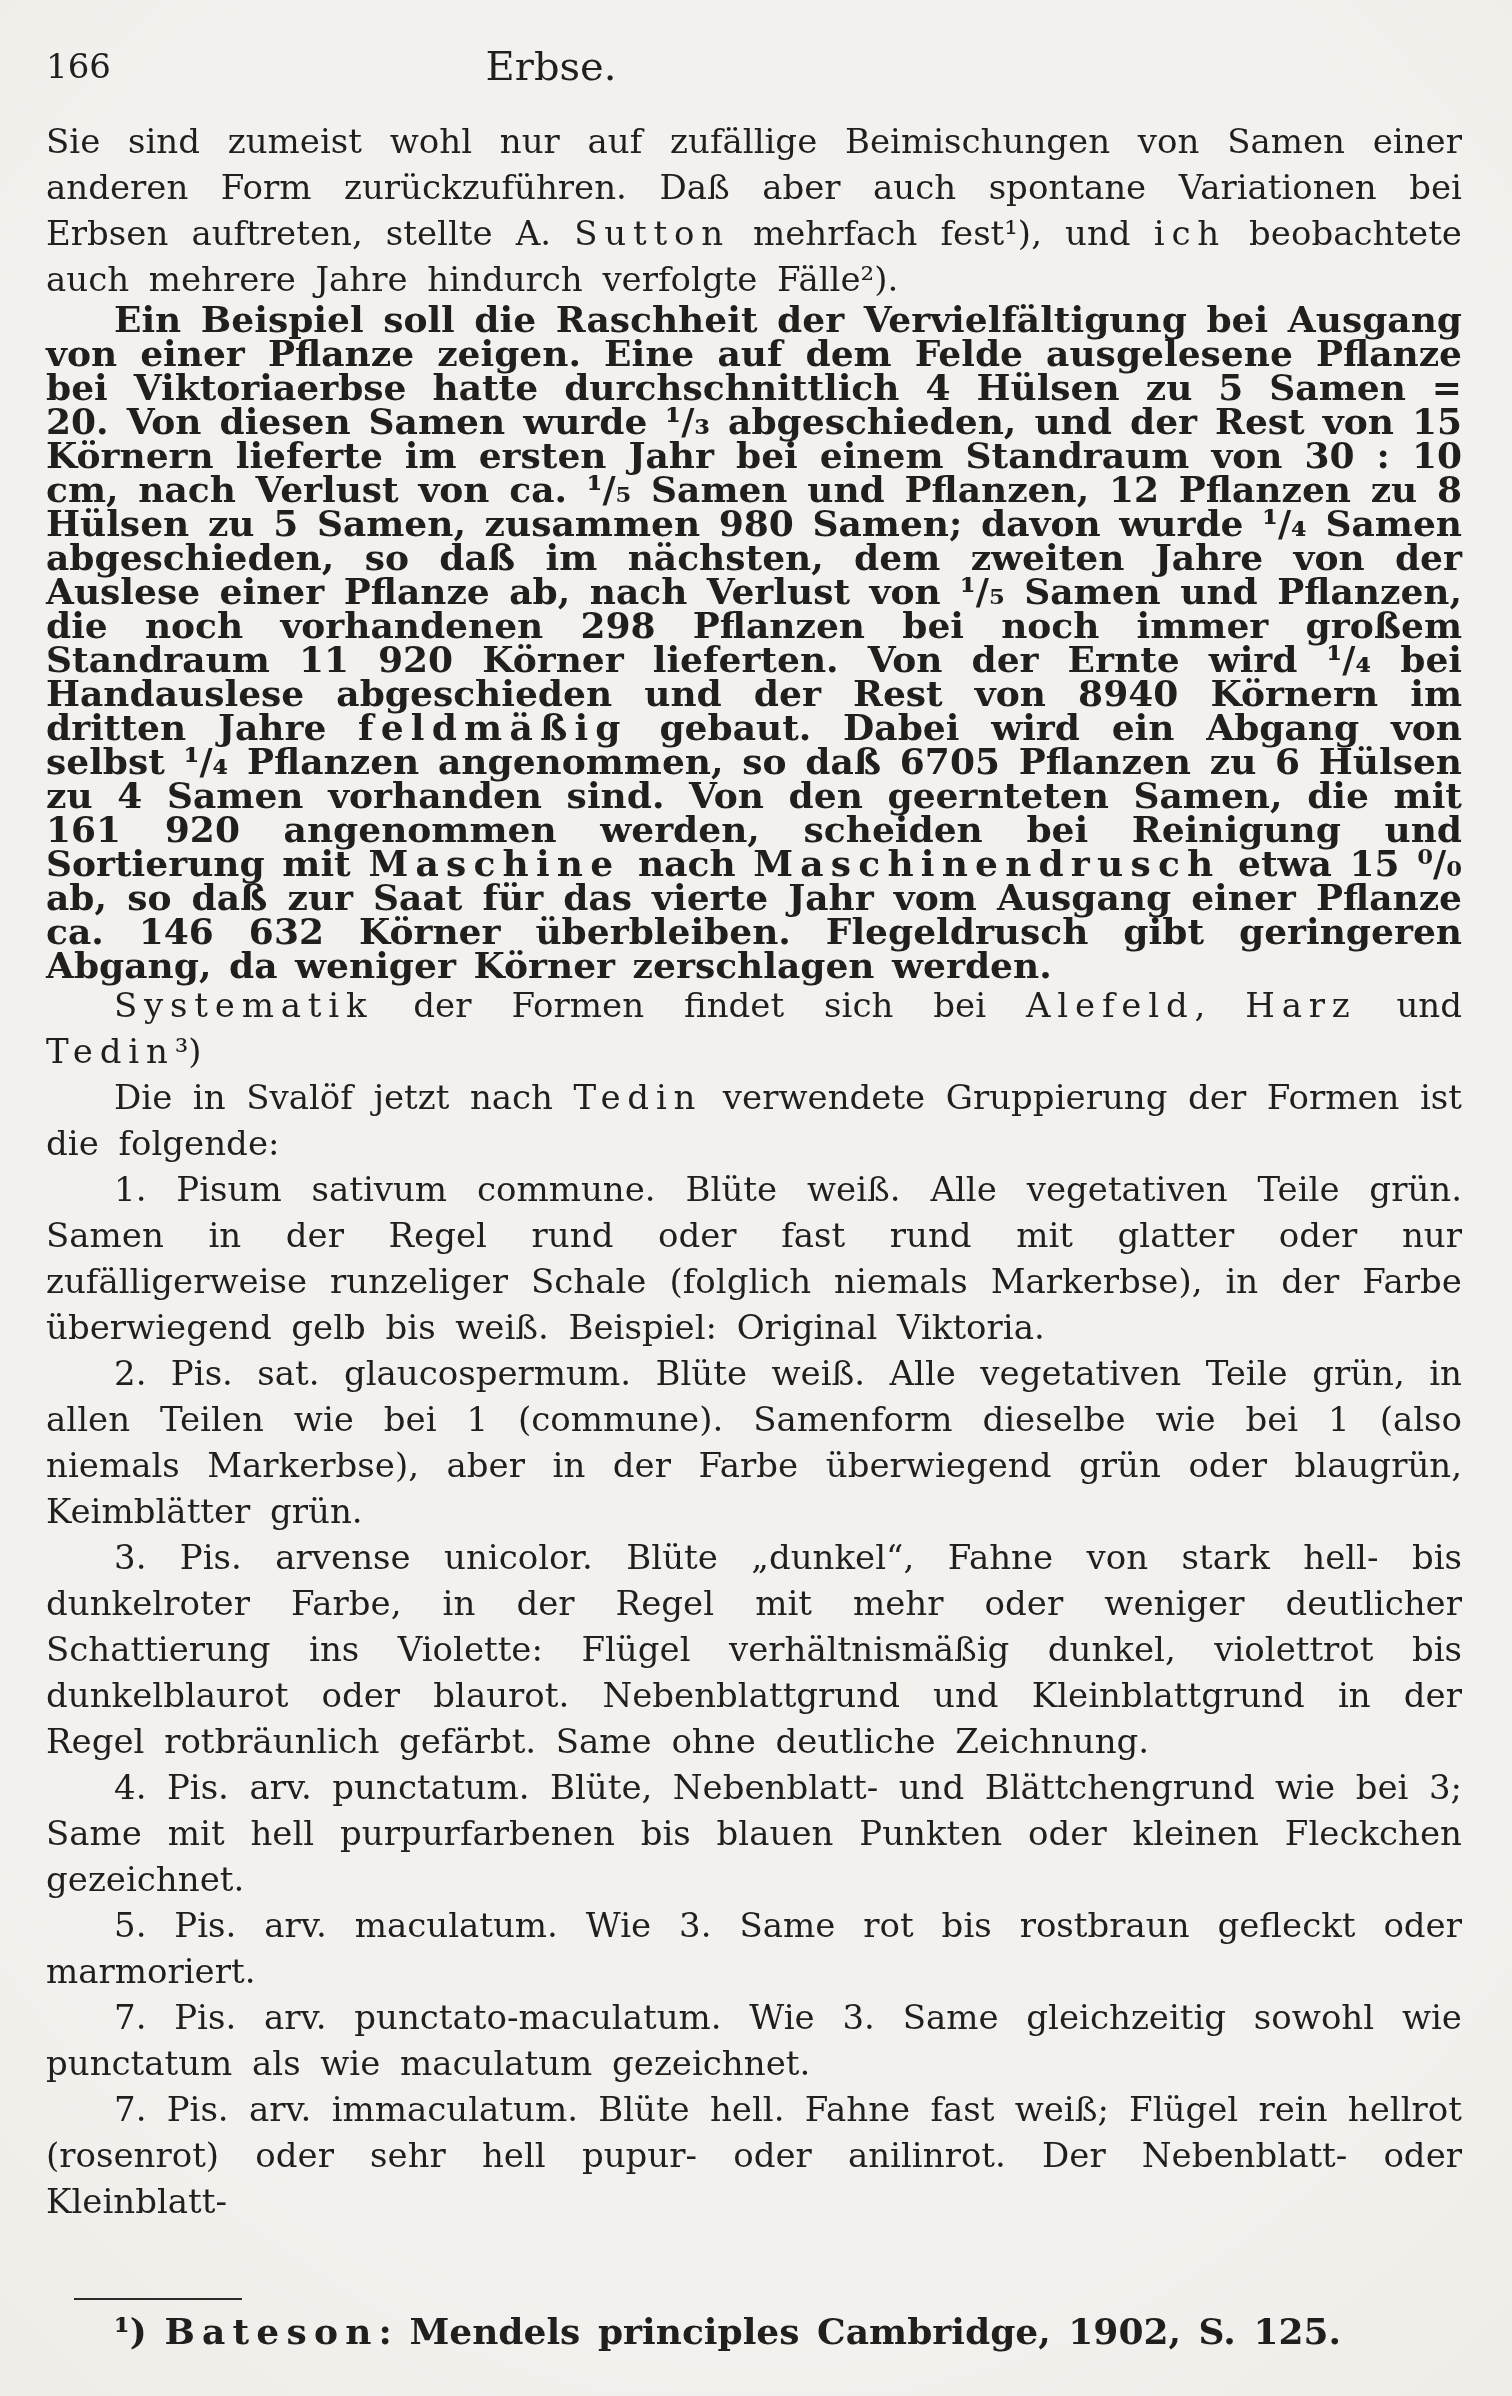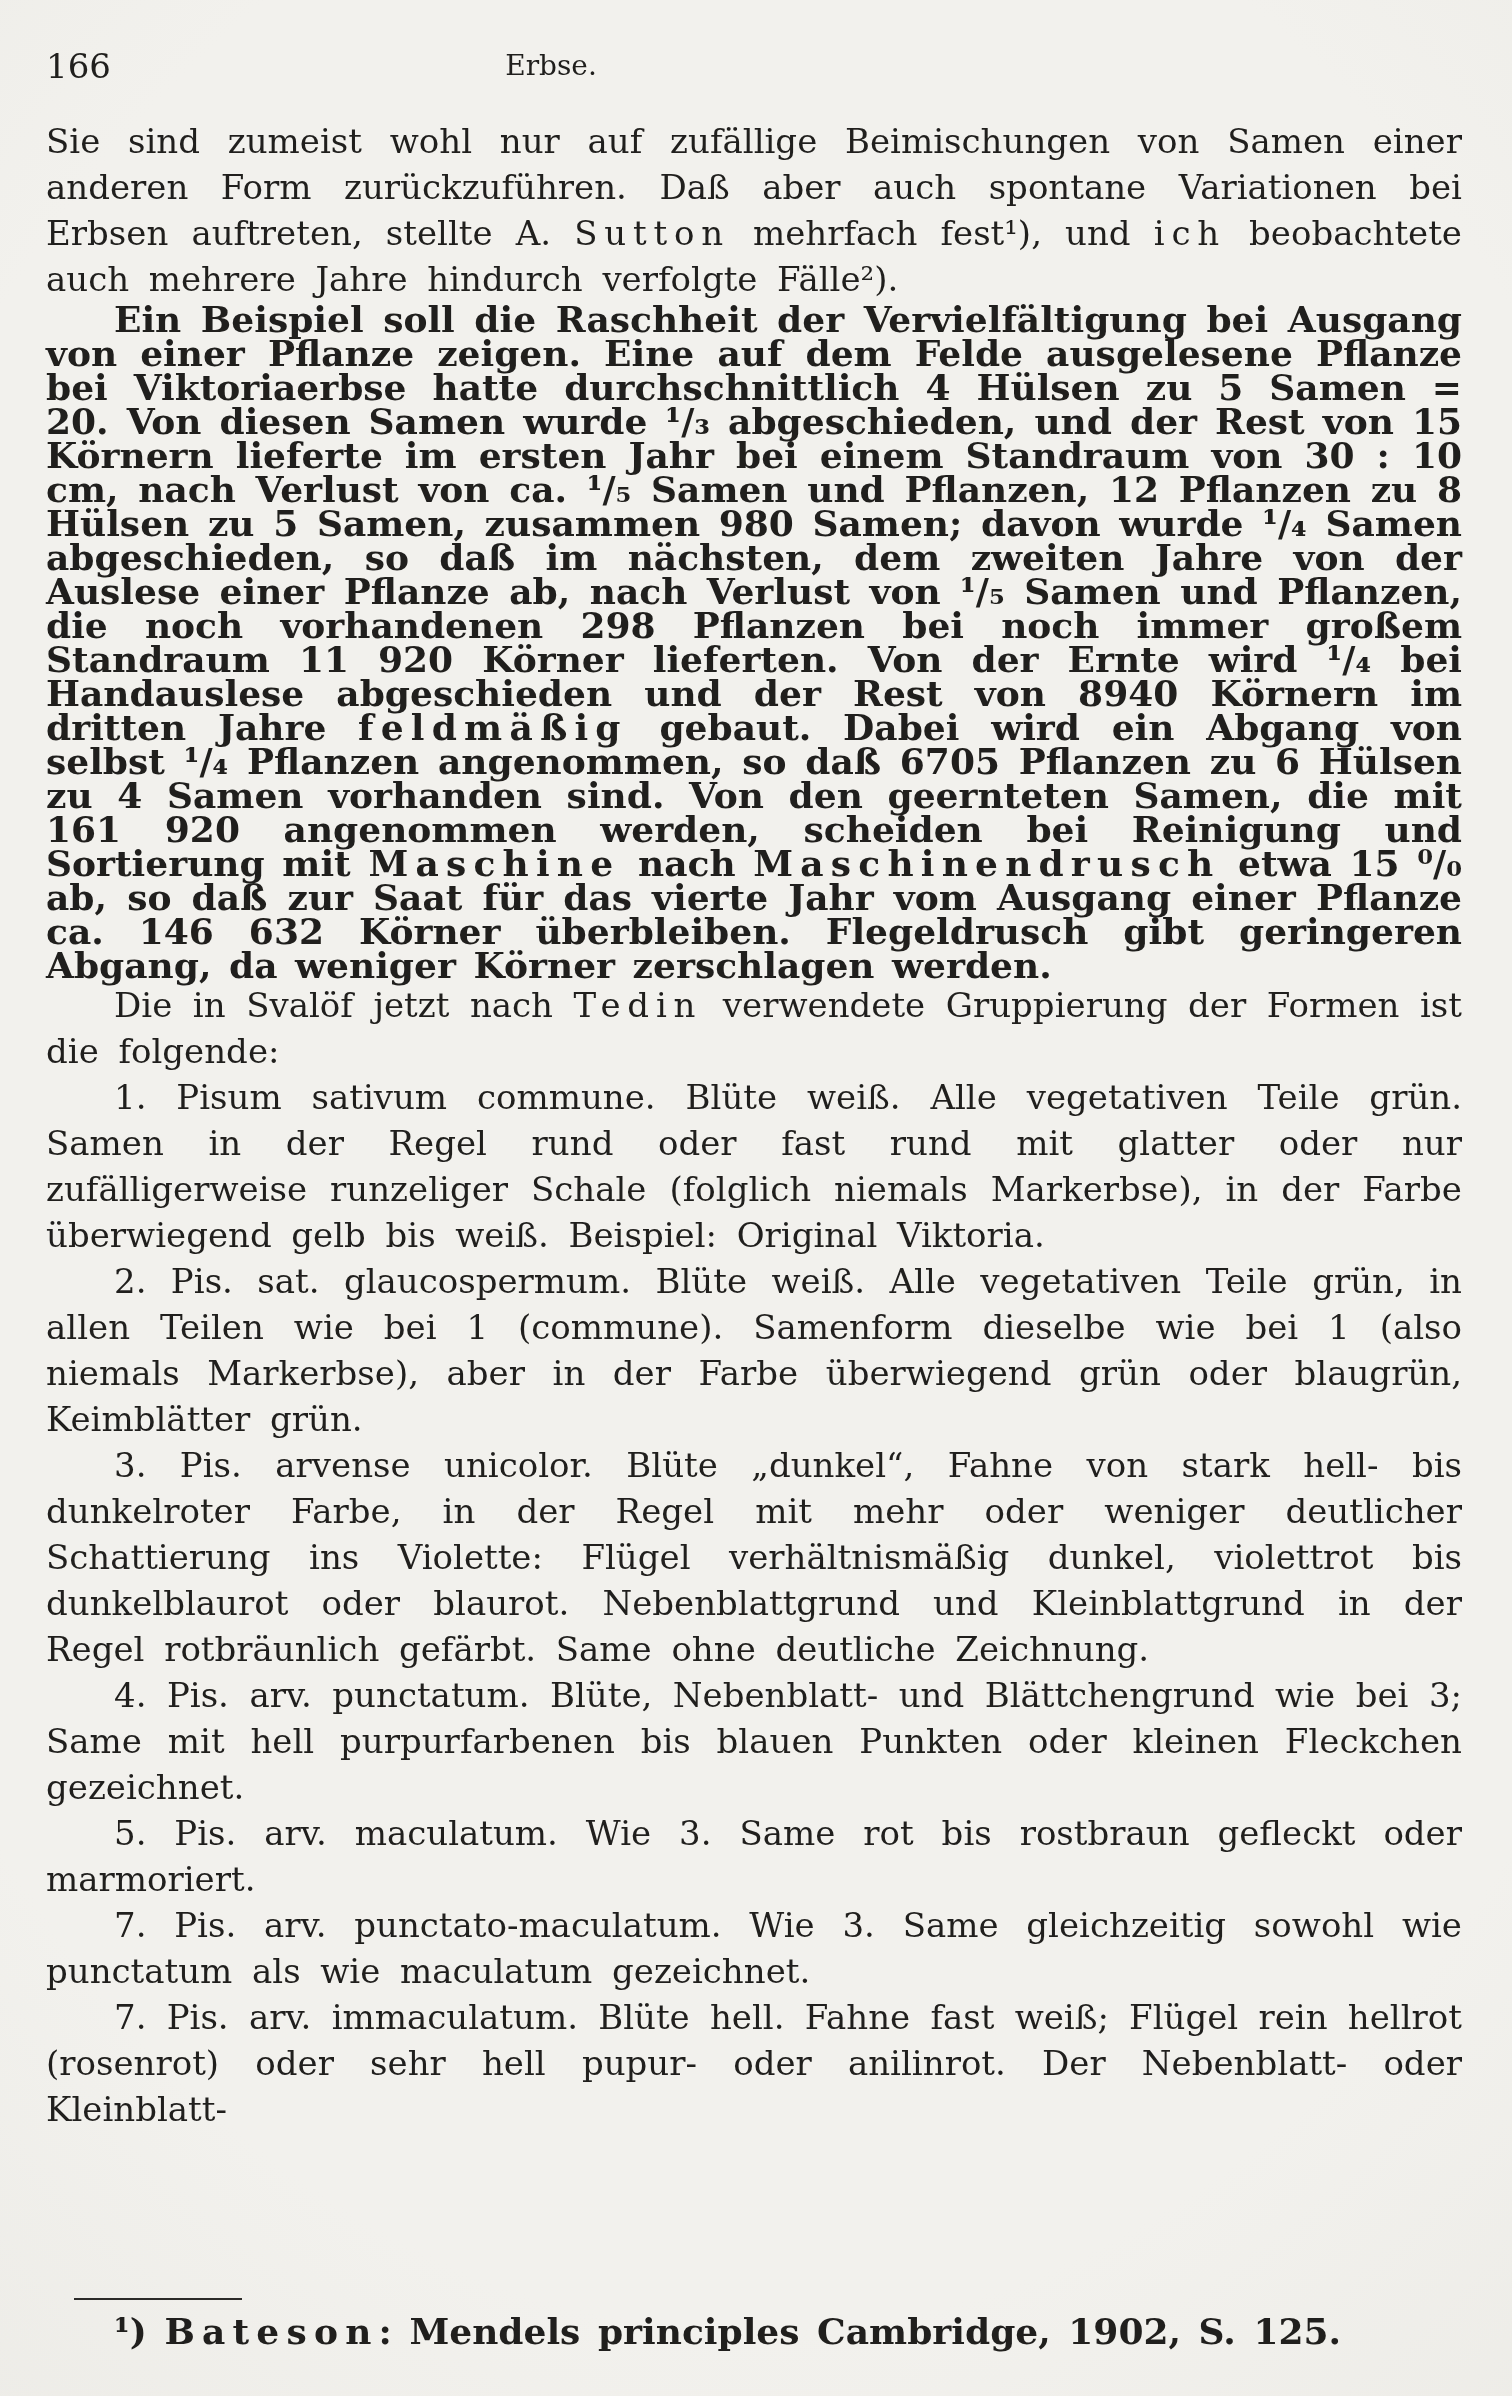--- a/index.html
+++ b/index.html
@@ -34,21 +34,21 @@
   .page-number{
     position:absolute;
     left:0; top:0;
     font-size:34px;
     line-height:44px;
   }
   .running-title{
     position:absolute;
     left:505px; top:0;
     transform:translateX(-50%);
-    font-size:28px;
+    font-size:40px;
     line-height:44px;
   }
   .text-body{flex:0 0 auto;}
   .blk{
     margin:0;
     text-align:justify;
     hyphens:auto;
     -webkit-hyphens:auto;
   }
   .normal{
@@ -81,20 +81,21 @@
 
 <div class="page">
   <div class="header">
     <span class="page-number">166</span>
     <span class="running-title">Erbse.</span>
   </div>
 
   <div class="text-body">
       <p class="blk normal"><span>Sie sind zumeist wohl nur auf zufällige Beimischungen von Samen einer anderen Form zurückzuführen. Daß aber auch spontane Variationen bei Erbsen auftreten, stellte A. </span><span class="sp">Sutton</span><span> mehrfach fest¹), und </span><span class="sp">ich</span><span> beobachtete auch mehrere Jahre hindurch verfolgte Fälle²).</span></p>
       <p class="blk small indent"><span>Ein Beispiel soll die Raschheit der Vervielfältigung bei Ausgang von einer Pflanze zeigen. Eine auf dem Felde ausgelesene Pflanze bei Viktoriaerbse hatte durchschnittlich 4 Hülsen zu 5 Samen = 20. Von diesen Samen wurde ¹/₃ abgeschieden, und der Rest von 15 Körnern lieferte im ersten Jahr bei einem Standraum von 30 : 10 cm, nach Verlust von ca. ¹/₅ Samen und Pflanzen, 12 Pflanzen zu 8 Hülsen zu 5 Samen, zusammen 980 Samen; davon wurde ¹/₄ Samen abgeschieden, so daß im nächsten, dem zweiten Jahre von der Auslese einer Pflanze ab, nach Verlust von ¹/₅ Samen und Pflanzen, die noch vorhandenen 298 Pflanzen bei noch immer großem Standraum 11 920 Körner lieferten. Von der Ernte wird ¹/₄ bei Handauslese abgeschieden und der Rest von 8940 Körnern im dritten Jahre </span><span class="sp">feldmäßig</span><span> gebaut. Dabei wird ein Abgang von selbst ¹/₄ Pflanzen angenommen, so daß 6705 Pflanzen zu 6 Hülsen zu 4 Samen vorhanden sind. Von den geernteten Samen, die mit 161 920 angenommen werden, scheiden bei Reinigung und Sortierung mit </span><span class="sp">Maschine</span><span> nach </span><span class="sp">Maschinendrusch</span><span> etwa 15 ⁰/₀ ab, so daß zur Saat für das vierte Jahr vom Ausgang einer Pflanze ca. 146 632 Körner überbleiben. Flegeldrusch gibt geringeren Abgang, da weniger Körner zerschlagen werden.</span></p>
+      <p class="blk normal indent"><span class="sp">Systematik</span><span> der Formen findet sich bei </span><span class="sp">Alefeld</span><span>, </span><span class="sp">Harz</span><span> und </span><span class="sp">Tedin</span><span>³)</span></p>
       <p class="blk normal indent"><span>Die in Svalöf jetzt nach </span><span class="sp">Tedin</span><span> verwendete Gruppierung der Formen ist die folgende:</span></p>
       <p class="blk normal indent"><span>1. Pisum sativum commune. Blüte weiß. Alle vegetativen Teile grün. Samen in der Regel rund oder fast rund mit glatter oder nur zufälligerweise runzeliger Schale (folglich niemals Markerbse), in der Farbe überwiegend gelb bis weiß. Beispiel: Original Viktoria.</span></p>
       <p class="blk normal indent"><span>2. Pis. sat. glaucospermum. Blüte weiß. Alle vegetativen Teile grün, in allen Teilen wie bei 1 (commune). Samenform dieselbe wie bei 1 (also niemals Markerbse), aber in der Farbe überwiegend grün oder blaugrün, Keimblätter grün.</span></p>
       <p class="blk normal indent"><span>3. Pis. arvense unicolor. Blüte „dunkel“, Fahne von stark hell- bis dunkelroter Farbe, in der Regel mit mehr oder weniger deutlicher Schattierung ins Violette: Flügel verhältnismäßig dunkel, violettrot bis dunkelblaurot oder blaurot. Nebenblattgrund und Kleinblattgrund in der Regel rotbräunlich gefärbt. Same ohne deutliche Zeichnung.</span></p>
       <p class="blk normal indent"><span>4. Pis. arv. punctatum. Blüte, Nebenblatt- und Blättchengrund wie bei 3; Same mit hell purpurfarbenen bis blauen Punkten oder kleinen Fleckchen gezeichnet.</span></p>
       <p class="blk normal indent"><span>5. Pis. arv. maculatum. Wie 3. Same rot bis rostbraun gefleckt oder marmoriert.</span></p>
       <p class="blk normal indent"><span>7. Pis. arv. punctato-maculatum. Wie 3. Same gleichzeitig sowohl wie punctatum als wie maculatum gezeichnet.</span></p>
       <p class="blk normal indent"><span>7. Pis. arv. immaculatum. Blüte hell. Fahne fast weiß; Flügel rein hellrot (rosenrot) oder sehr hell pupur- oder anilinrot. Der Nebenblatt- oder Kleinblatt-</span></p>
     </div>
 

